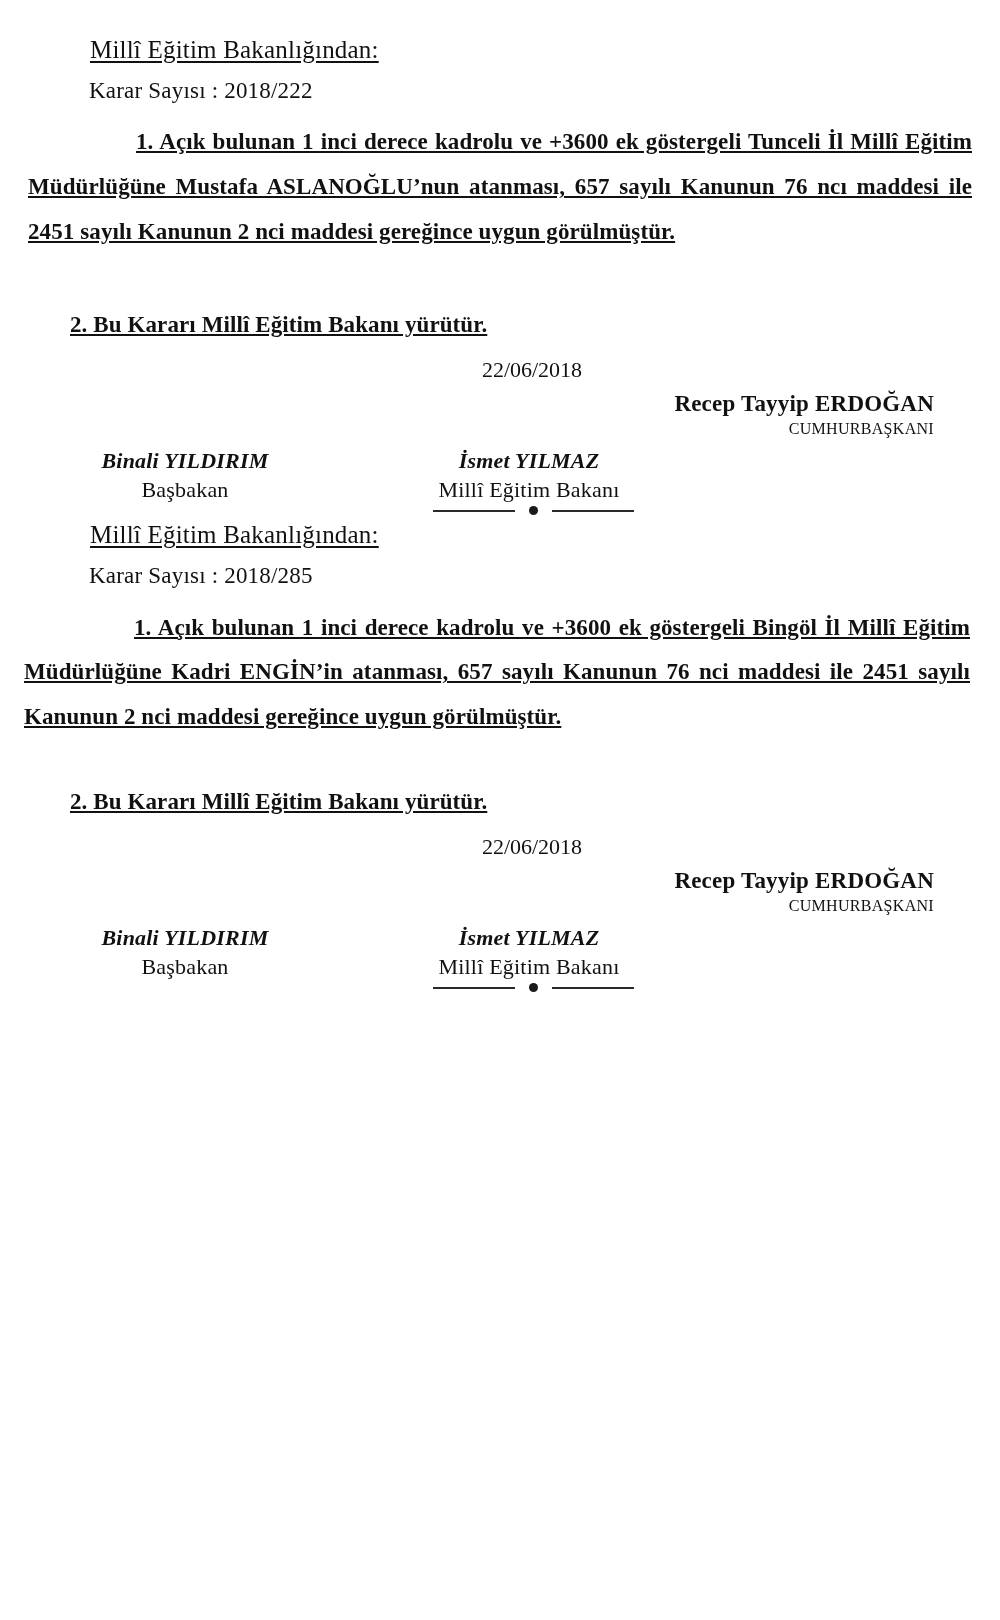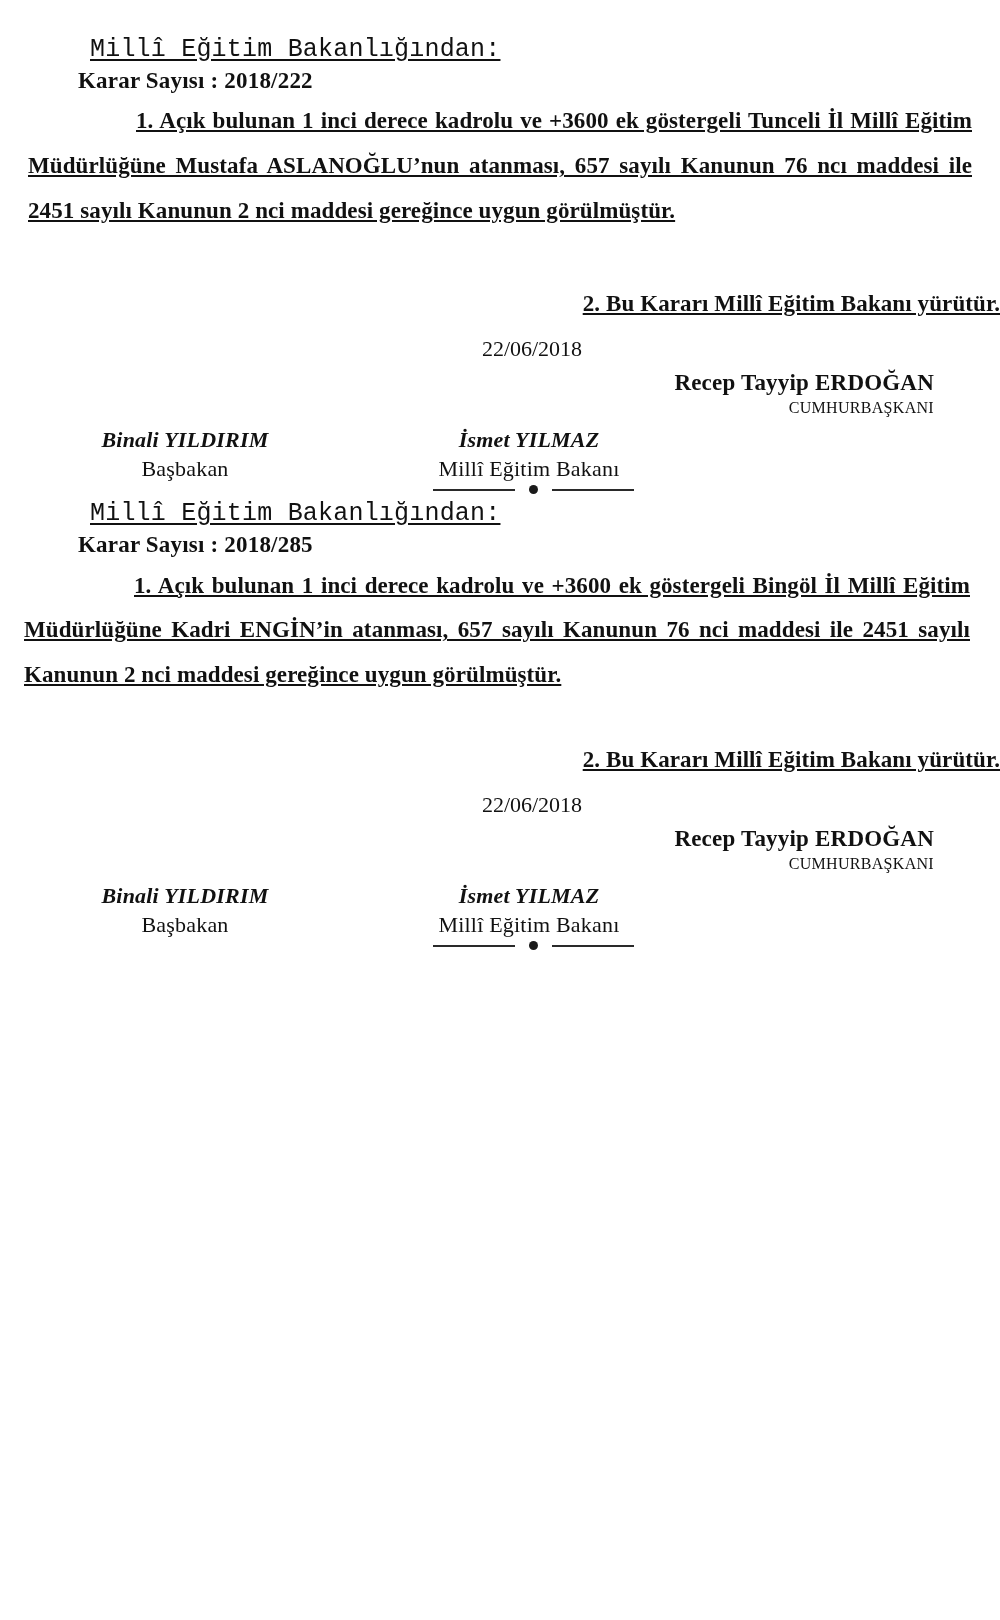--- a/index.html
+++ b/index.html
@@ -34,26 +34,25 @@
   
   .ministry-line {
     font-size: 25px;
     font-weight: 400;
     letter-spacing: 0.2px;
     text-decoration: underline;
     text-underline-offset: 3px;
     margin: 0 0 2px 0;
     padding-left: 90px;
     line-height: 1.15;
-    font-family: Liberation Mono, monospace;
   }
   .decision-number {
     font-size: 23px;
-    font-weight: bold;
-    margin: 1px;
+    font-weight: normal;
+    margin: 12px;
     padding-left: 77px;
     line-height: 1.2;
     letter-spacing: 0.2px;
   }
 
   
   .article {
     font-size: 23px;
     font-weight: bold;
     text-align: justify;
@@ -64,23 +63,23 @@
   }
   .article-1 {
     padding: 4px 28px 0 28px;
     text-indent: 108px;
   }
   .article-1.compact {
     padding: 4px 30px 0 24px;
     text-indent: 110px;
   }
   .article-2 {
-    padding-left: 108px;
+    padding-left: 70px;
     line-height: 1.6;
-    text-align: right;
+    text-align: left;
   }
 
   
   .sig-block {
     position: relative;
     width: 1000px;
   }
   .sig-date {
     text-align: center;
     font-size: 22px;

